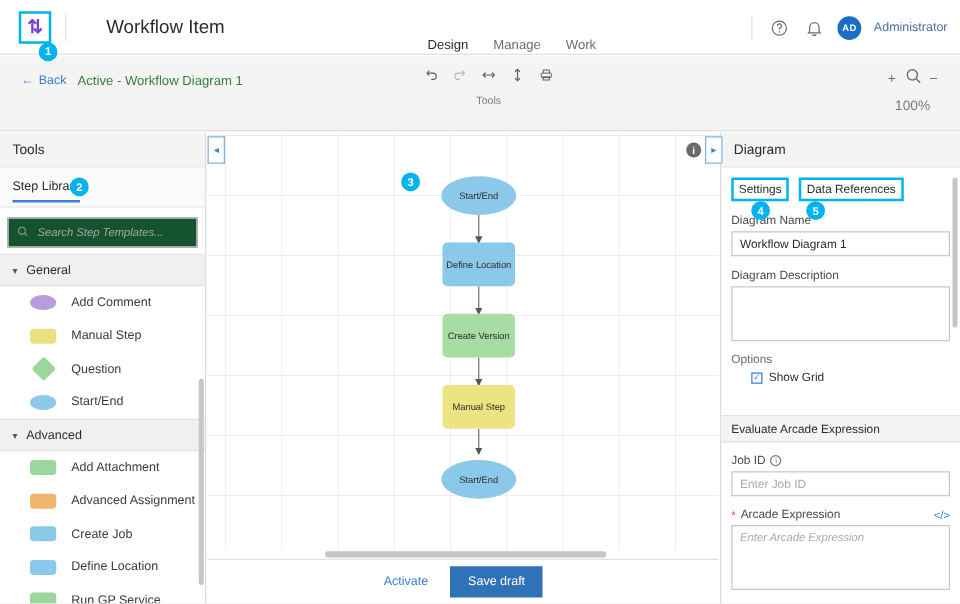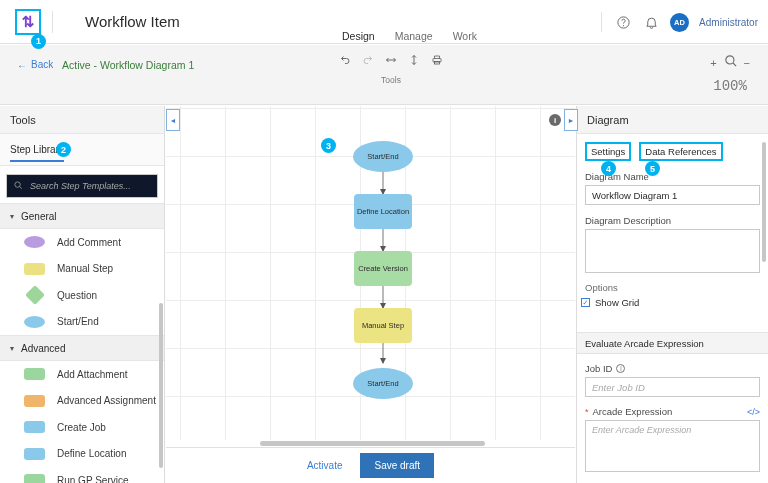--- a/index.html
+++ b/index.html
@@ -128,21 +128,21 @@
     display: flex; align-items: center; justify-content: center;
     color: #5a5a5a; font-size: 11px; cursor: pointer;
   }
   .tools-label { font-size: 8.5px; color: #7a7a7a; margin-top: 8px; }
   .zoom-group {
     position: absolute; right: 18px; top: 8px;
     display: flex; flex-direction: column; align-items: center;
   }
   .zoom-row { display: flex; align-items: center; gap: 6px; }
   .zoom-sign { font-size: 11px; color: #6d6d6d; cursor: pointer; }
-  .zoom-pct { font-size: 14px; color: #7a7a7a; margin-top: 6px; font-family: Liberation Mono, monospace; }
+  .zoom-pct { font-size: 11px; color: #7a7a7a; margin-top: 6px; }
 
   
   .left-panel {
     position: absolute; left: 0; top: 106px;
     width: 165px; height: 377px;
     background: #ffffff;
     border-right: 1px solid #dcdcdc;
     overflow: hidden;
   }
   .panel-title {
@@ -169,21 +169,21 @@
   }
   .lib-tab::after {
     content: ""; position: absolute; left: 0; right: 0; bottom: 4px;
     height: 2px; background: #3b7dd8;
   }
   .callout-2 { left: 56px; top: 8px; }
   .search-wrap {
     margin: 8px 6px 0 6px;
     height: 24px;
     border: 1px solid #c9c9c9;
-    background: #0f172a;
+    background: #14532d;
     display: flex; align-items: center;
     padding: 0 6px; gap: 5px;
   }
   .search-ico { color: #9a9a9a; font-size: 10px; }
   .search-input {
     border: none; outline: none;
     font-size: 9px; color: #9a9a9a;
     width: 100%;
     font-family: "Liberation Sans", sans-serif;
     background: transparent;
@@ -340,21 +340,21 @@
   .field-textarea {
     margin: 0 8px;
     height: 44px;
     border: 1px solid #c9c9c9;
     background: #fff;
     padding: 4px 6px;
     font-size: 9px; color: #aaa;
     cursor: text;
   }
   .opts-label { font-size: 9.5px; color: #6a6a6a; margin: 9px 0 4px 8px; }
-  .chk-row { display: flex; align-items: center; gap: 5px; margin-left: 4px; cursor: pointer; }
+  .chk-row { display: flex; align-items: center; gap: 5px; margin-left: 24px; cursor: pointer; }
   .chk {
     width: 9px; height: 9px;
     background: #ffffff;
     border: 1px solid #3b7dd8;
     color: #3b7dd8;
     font-size: 7px; line-height: 8px;
     display: flex; align-items: center; justify-content: center;
   }
   .chk-label { font-size: 9.5px; color: #2b2b2b; }
   .sect-head {
@@ -383,21 +383,21 @@
     margin: 0 8px;
     height: 52px;
     border: 1px solid #c9c9c9;
     background: #fff;
     padding: 4px 6px;
     font-size: 9px; color: #aaa;
     font-style: italic;
     cursor: text;
     position: relative;
   }
-  .placeholder-it { font-style: italic; color: #aaa; }
+  .placeholder-it { color: #aaa; }
   .rp-scrollbar {
     position: absolute; right: 2px; top: 36px;
     width: 4px; height: 120px;
     background: #c6c6c6; border-radius: 2px;
   }
 </style>
 </head>
 <body>
 
 <div id="app">

